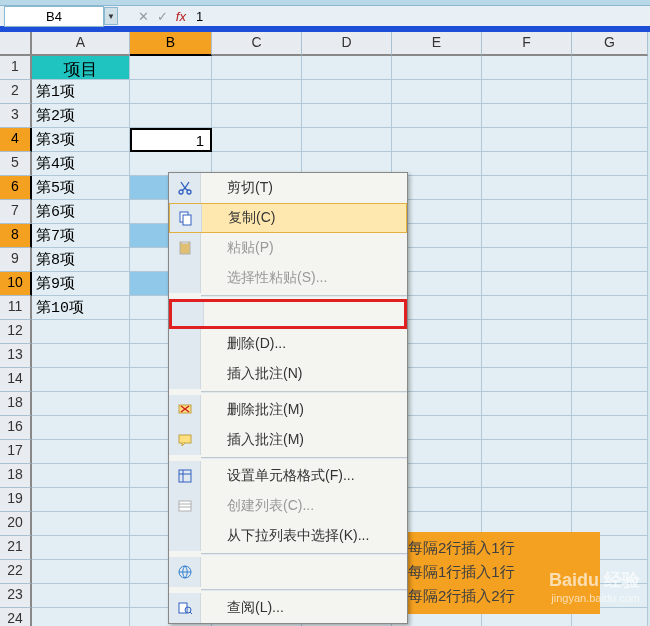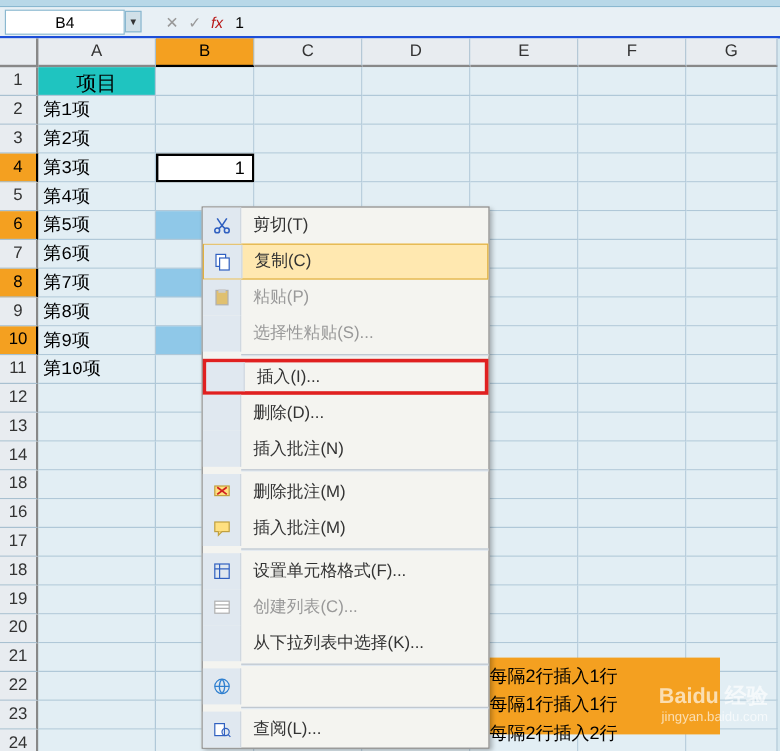--- a/index.html
+++ b/index.html
@@ -1,20 +1,20 @@
 <!DOCTYPE html>
 <html><head>
   <meta charset="utf-8">
   <style>
     * { box-sizing: border-box; margin: 0; padding: 0; }
     body { font-family: "Microsoft YaHei", Arial, sans-serif; font-size: 14px; background: #d6e8f0; width: 650px; height: 626px; overflow: hidden; position: relative; }
     
     .top-bar { background: #b8d8e8; height: 6px; border-bottom: 1px solid #8ab8d0; }
     
-    .formula-bar { display: flex; height: 26px; background: #e8f0f5; border-bottom: 2px solid #1d4ed8; align-items: center; }
+    .formula-bar { display: flex; height: 26px; background: #e8f0f5; border-bottom: 6px solid #1d4ed8; align-items: center; }
     .name-box { width: 100px; border: 1px solid #8ab8d0; background: #fff; padding: 2px 8px; font-size: 13px; text-align: center; margin-left: 4px; }
     .name-dropdown { width: 14px; height: 18px; background: #d0e0e8; border: 1px solid #8ab8d0; display: flex; align-items: center; justify-content: center; font-size: 8px; color: #333; }
     .fx-group { display: flex; gap: 8px; margin-left: 20px; align-items: center; }
     .fx-btn { color: #999; font-size: 13px; }
     .fx-label { font-style: italic; color: #b91c1c; font-size: 13px; }
     .formula-input { border: none; background: transparent; padding: 2px 10px; font-size: 13px; flex: 1; }
     
     .sheet { position: relative; }
     .corner { position: absolute; left: 0; top: 0; width: 32px; height: 24px; background: #e8ecf0; border-right: 2px solid #888; border-bottom: 2px solid #888; }
     
@@ -39,24 +39,24 @@
     .cell.c-d { width: 90px; }
     .cell.c-e { width: 90px; }
     .cell.c-f { width: 90px; }
     .cell.c-g { width: 76px; }
     
     .cell.header-cell { background: #1fc4c0; text-align: center; font-size: 17px; color: #000; }
     .cell.item { color: #000; }
     .cell.sel-b { background: #8fc8e8; }
     .cell.active { background: #fff; border: 2px solid #000; text-align: right; padding-right: 6px; }
     
-    .orange-box { position: absolute; left: 400px; top: 516px; width: 200px; height: 64px; background: #f4a020; padding: 4px 8px; font-size: 15px; line-height: 24px; color: #000000; z-index: 1; }
+    .orange-box { position: absolute; left: 400px; top: 500px; width: 200px; height: 82px; background: #f4a020; padding: 4px 8px; font-size: 15px; line-height: 24px; color: #404040; z-index: 1; }
     
     .context-menu { position: absolute; left: 168px; top: 140px; width: 240px; background: #f4f4f0; border: 1px solid #888; box-shadow: 2px 2px 4px rgba(0,0,0,0.3); z-index: 10; }
-    .menu-item { display: flex; align-items: center; height: 30px; padding: 0; font-size: 14px; color: #333; cursor: pointer; }
+    .menu-item { display: flex; align-items: center; height: 30px; padding: 0; font-size: 14px; color: #333; cursor: pointer; gap: 16px; }
     .menu-item.hover { background: #ffe8b0; border: 1px solid #e0b040; justify-content: space-between; }
     .menu-item.disabled { color: #999; }
     .menu-item.red-box { border: 3px solid #e02020; }
     .menu-icon-col { width: 32px; height: 100%; background: #e0e8f0; display: flex; align-items: center; justify-content: center; border-right: 1px solid #d0d8e0; }
     .menu-label { padding-left: 10px; flex: 1; }
     .menu-sep { height: 2px; background: #e0e8f0; margin: 2px 0 2px 32px; border-top: 1px solid #c0c8d0; }
     
     .icon-svg { width: 16px; height: 16px; }
     
     .watermark { position: absolute; right: 10px; bottom: 28px; color: rgba(255,255,255,0.65); font-size: 18px; font-weight: bold; z-index: 5; text-align: right; }
@@ -366,21 +366,20 @@
         </div>
       <span class="menu-label">粘贴(P)</span>
     </div>
     <div class="menu-item disabled">
       <div class="menu-icon-col"></div>
       <span class="menu-label">选择性粘贴(S)...</span>
     </div>
     <div class="menu-sep"></div>
     <div class="menu-item red-box">
       <div class="menu-icon-col"></div>
-      <span class="menu-label">插入(I)...</span>
     </div>
     <div class="menu-item">
       <div class="menu-icon-col"></div>
       <span class="menu-label">删除(D)...</span>
     </div>
     <div class="menu-item">
       <div class="menu-icon-col"></div>
       <span class="menu-label">插入批注(N)</span>
     </div>
     <div class="menu-sep"></div>

